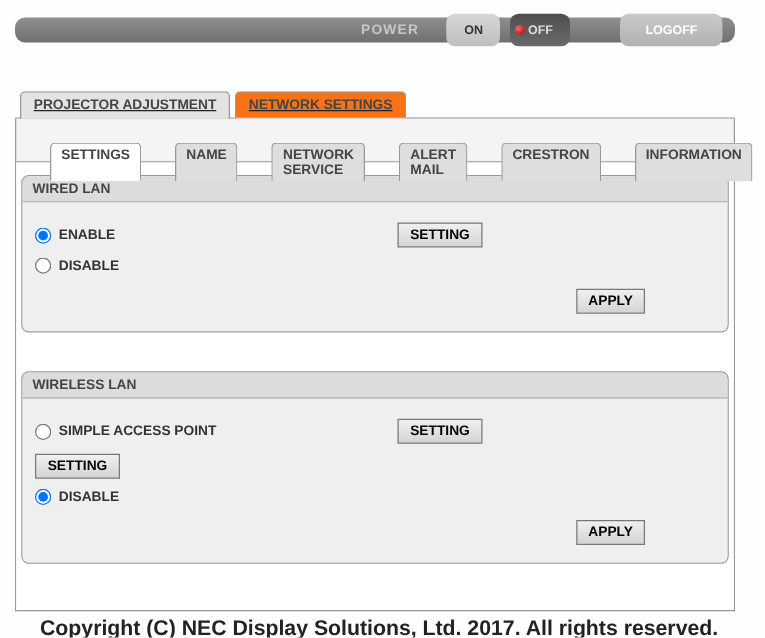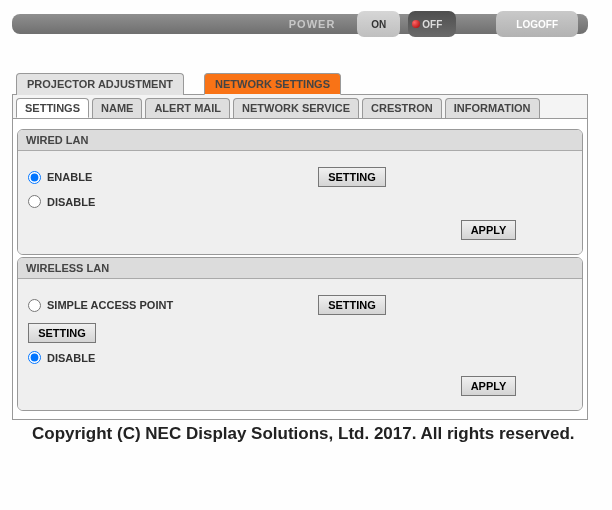--- a/index.html
+++ b/index.html
@@ -63,24 +63,25 @@
     background: linear-gradient(#c9c9c9, #b2b2b2);
     color: #fff;
     margin-left: 40px;
     padding: 0 20px;
     text-align: right;
   }
 
   
   .primary-tabs {
     display: flex;
-    gap: 20px;
+    gap: 4px;
     margin-top: 38px;
     padding-left: 4px;
     border-bottom: 1px solid #999;
+    text-decoration: underline;
   }
   .ptab {
     border: 1px solid #999;
     border-bottom: none;
     border-radius: 4px 4px 0 0;
     padding: 4px 10px;
     font-size: 11px;
     font-weight: bold;
     color: #444;
     background: #e3e3e3;
@@ -111,38 +112,39 @@
     border: 1px solid #999;
     border-bottom: none;
     border-radius: 4px 4px 0 0;
     padding: 3px 8px;
     font-size: 11px;
     font-weight: bold;
     color: #444;
     background: #dedede;
     cursor: pointer;
     position: relative;
-    top: 0;
+    top: 16px;
+    margin-left: 24px;
   }
   .stab.active {
     background: #fff;
     border-bottom: 1px solid #fff;
   }
 
   
   .content {
     padding: 10px 4px 6px 4px;
     background: #fff;
   }
 
   
   .panel {
     border: 1px solid #999;
     border-radius: 6px;
-    margin-bottom: 2px;
+    margin-bottom: 31px;
     overflow: hidden;
   }
   .panel-header {
     background: #dcdcdc;
     border-bottom: 1px solid #aaa;
     padding: 4px 8px;
     font-size: 11px;
     font-weight: bold;
     color: #444;
   }
@@ -212,22 +214,22 @@
 
   <div class="primary-tabs">
     <div class="ptab">PROJECTOR ADJUSTMENT</div>
     <div class="ptab active">NETWORK SETTINGS</div>
   </div>
 
   <div class="secondary-tabs-wrap">
     <div class="secondary-tabs">
       <div class="stab active">SETTINGS</div>
       <div class="stab">NAME</div>
+      <div class="stab">NETWORK SERVICE</div>
       <div class="stab">ALERT MAIL</div>
-      <div class="stab">NETWORK SERVICE</div>
       <div class="stab">CRESTRON</div>
       <div class="stab">INFORMATION</div>
     </div>
 
     <div class="content">
 
       <div class="panel">
         <div class="panel-header">WIRED LAN</div>
         <div class="panel-body">
           <div class="row">

